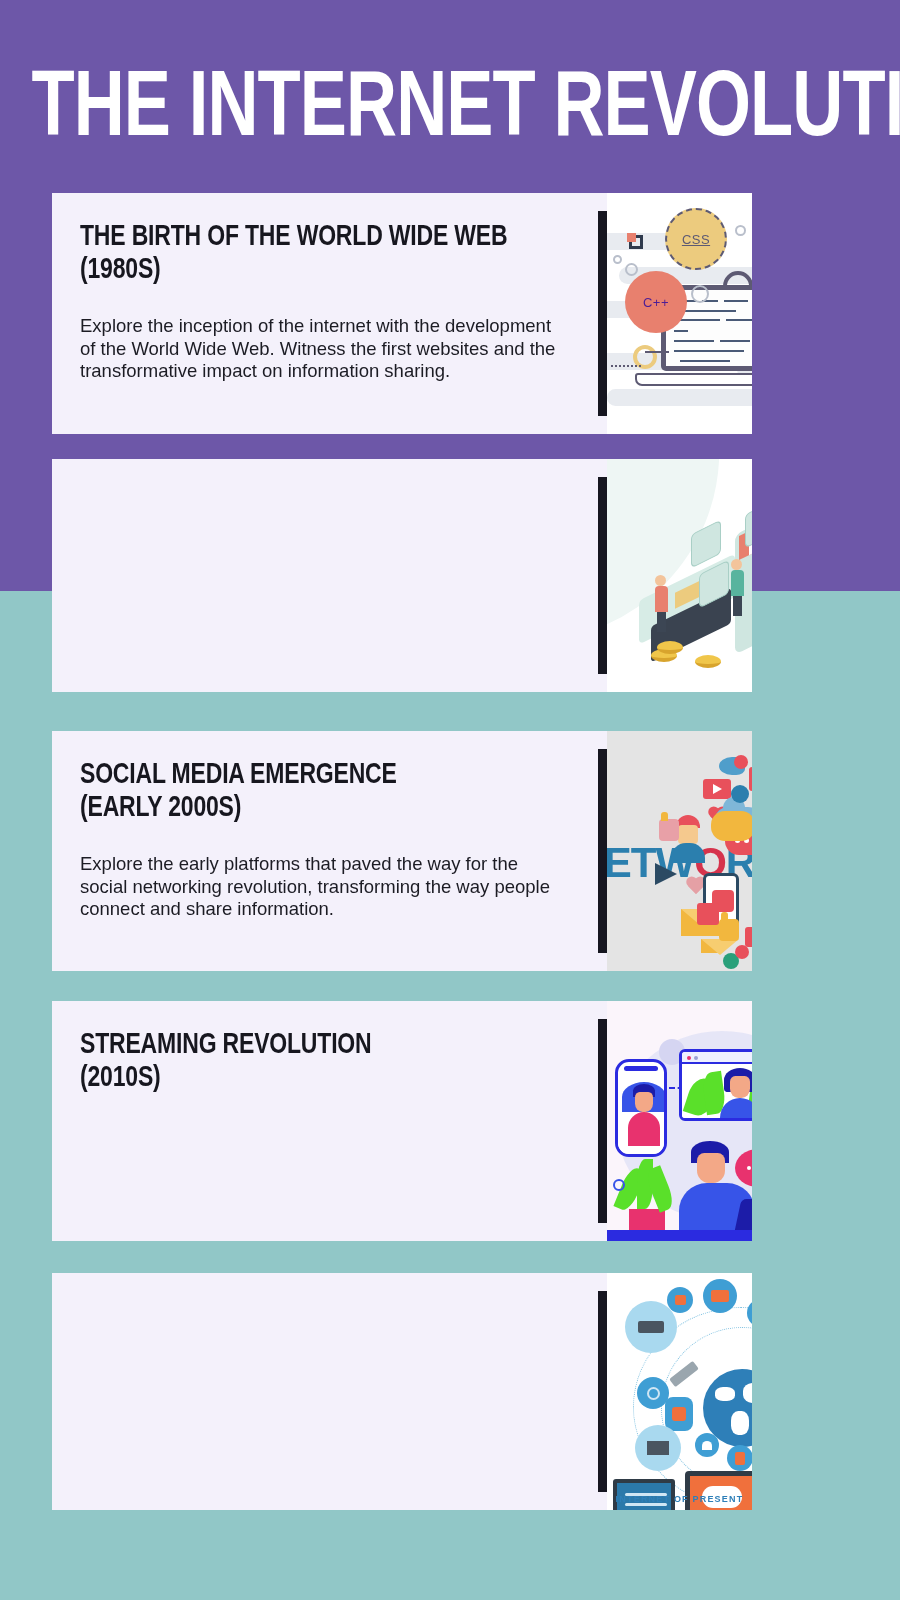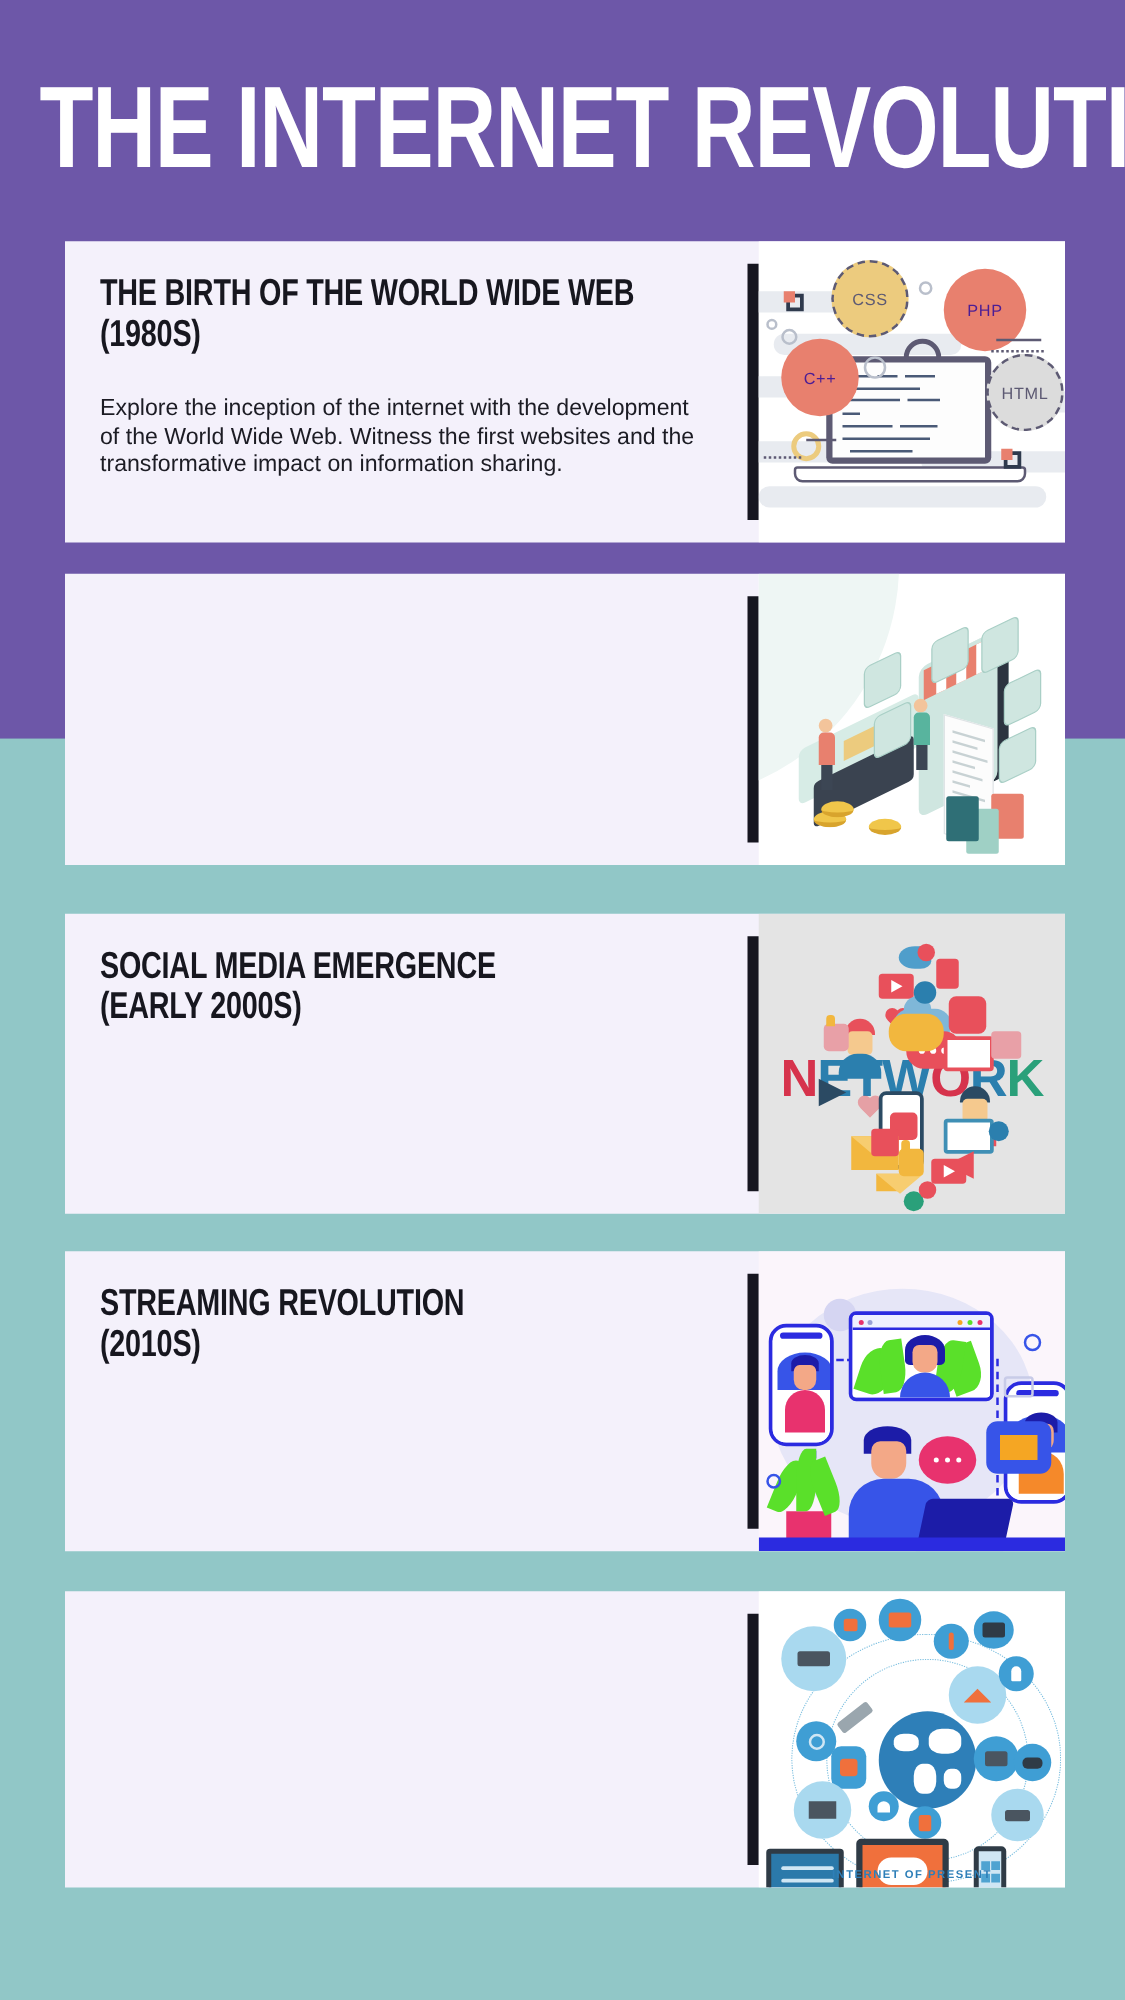--- a/index.html
+++ b/index.html
@@ -32,21 +32,21 @@
     letter-spacing:-1px;
     transform:scaleX(0.93) scaleY(1.22);
     transform-origin:center top;
     white-space:nowrap;
   }
 
   
   .card{
     position:absolute;
     left:52px;
-    width:800px;
+    width:700px;
     background:#f4f1fb;
     display:flex;
     overflow:hidden;
   }
   .card-text{
     width:546px;
     padding:26px 28px 18px 28px;
     position:relative;
   }
   .card-divider{
@@ -99,21 +99,21 @@
   .laptop-base{
     position:absolute; left:28px; top:180px; width:186px; height:13px;
     background:#fff; border:2px solid #5d5a73; border-radius:3px 3px 7px 7px;
   }
   .bubble{
     position:absolute; border-radius:50%;
     display:flex; align-items:center; justify-content:center;
     color:#4c1d95; font-size:13px; letter-spacing:0.5px;
     font-family:"Liberation Sans", sans-serif;
   }
-  .bub-css{ left:58px; top:15px; width:62px; height:62px; background:#eccb7e; border:2px dashed #5d5a73; color:#5d5a73; }
+  .bub-css{ left:58px; top:15px; width:62px; height:62px; background:#eccb7e; border:2px dashed #5d5a73; color:#5d5a73;text-decoration:underline; }
   .bub-php{ left:148px; top:22px; width:66px; height:66px; background:#e8806e; }
   .bub-cpp{ left:18px; top:78px; width:62px; height:62px; background:#e8806e; }
   .bub-html{ left:182px; top:90px; width:62px; height:62px; background:#dcdcdc; border:2px dashed #5d5a73; color:#5d5a73; }
   .gear{
     position:absolute; border-radius:50%;
     border:4px solid #5d5a73;
   }
   .gear2{ border-color:#eccb7e; }
   .sm-sq{ position:absolute; border:3px solid #2f3a4d; }
   .sm-sq i{ position:absolute; left:-5px; top:-5px; width:9px; height:9px; background:#e8806e; }
@@ -385,20 +385,21 @@
       </div>
     </div>
   </div>
 
   <div class="card" style="top:731px; height:240px;">
     <div class="card-text">
       <div class="card-h">
         <span>SOCIAL MEDIA EMERGENCE</span>
         <span class="l2">(EARLY 2000S)</span>
       </div>
+      <div class="card-body">Explore the early platforms that paved the way for the social networking revolution, transforming the way people connect and share information.</div>
     </div>
     <div class="card-divider"></div>
     <div class="card-art art3">
       <div class="network-word">
         <span style="color:#d6334c">N</span><span style="color:#2b7fae">E</span><span style="color:#2b7fae">T</span><span style="color:#2b7fae">W</span><span style="color:#d6334c">O</span><span style="color:#2b7fae">R</span><span style="color:#2aa07a">K</span>
       </div>
 
       <div class="bird" style="left:112px; top:26px;"></div>
       <div class="vid" style="left:96px; top:48px; background:#e8505b;"></div>
       <div class="vid" style="left:138px; top:196px;"></div>

